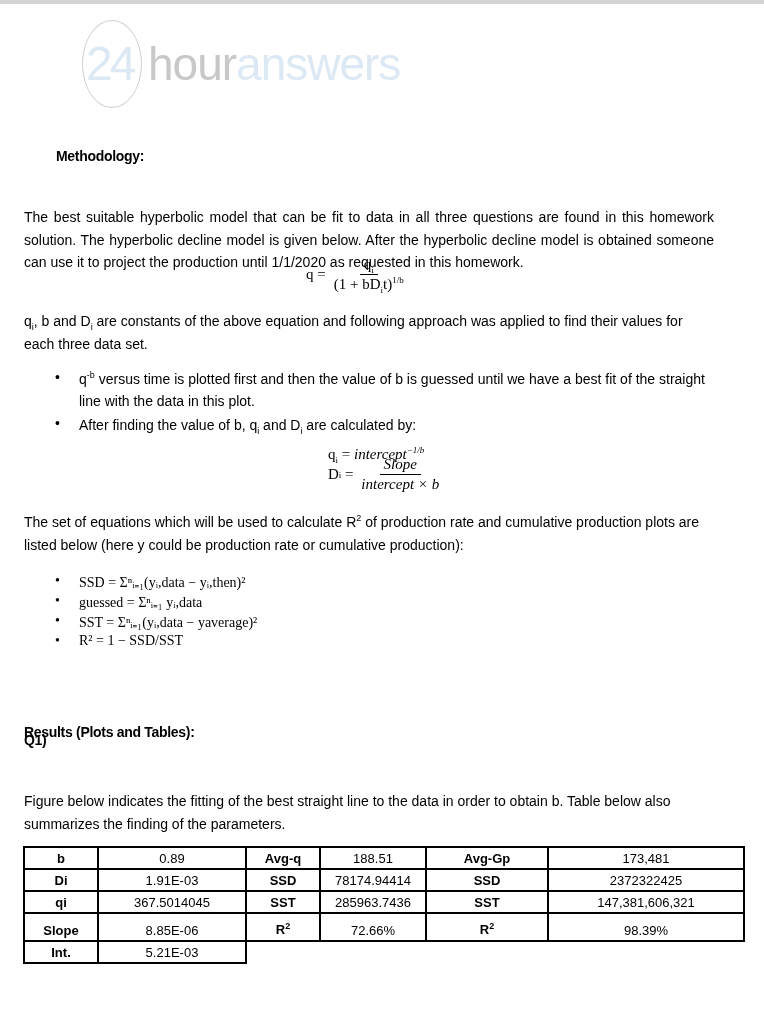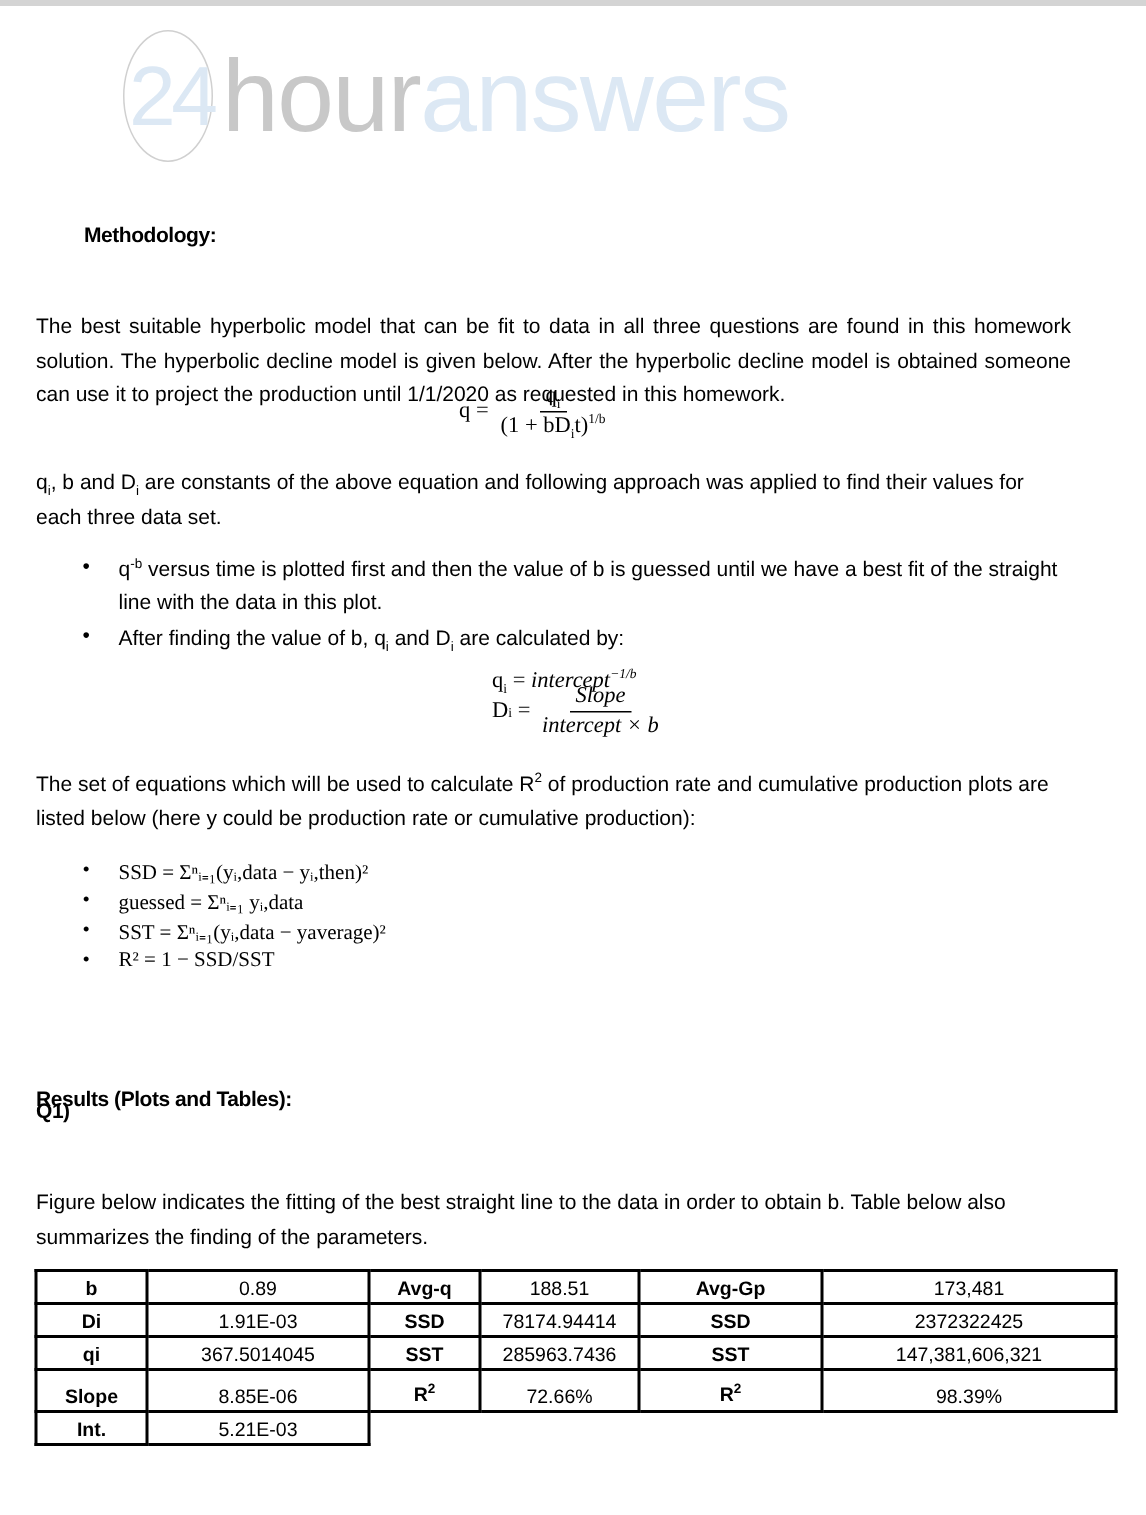--- a/index.html
+++ b/index.html
@@ -1,22 +1,22 @@
 <!DOCTYPE html>
 <html><head>
 <meta charset="utf-8">
 <style>
   html, body { margin:0; padding:0; background:#fff; }
   body { width:764px; height:1010px; position:relative; overflow:hidden;
          font-family:"Liberation Sans", sans-serif; color:#000; }
   .topbar { position:absolute; left:0; top:0; width:764px; height:4px; background:#d4d4d4; }
   .logo { position:absolute; left:82px; top:20px; height:88px; }
   .logo-circle { position:absolute; left:0; top:0; width:58px; height:86px; border:1px solid #d0d0d0; border-radius:50%; }
-  .logo-24 { position:absolute; left:4px; top:16px; font-size:56px; color:#dce8f4; letter-spacing:-3px; line-height:56px; }
-  .logo-hour { position:absolute; left:66px; top:6px; font-size:68px; color:#c8c8c8; letter-spacing:-1px; line-height:76px; }
+  .logo-24 { position:absolute; left:4px; top:16px; font-size:48px; color:#dce8f4; letter-spacing:-3px; line-height:56px; }
+  .logo-hour { position:absolute; left:66px; top:6px; font-size:46px; color:#c8c8c8; letter-spacing:-1px; line-height:76px; }
   .logo-answers { color:#dce8f4; }
   .txt { position:absolute; left:24px; font-size:14px; line-height:22.5px; font-family:"Liberation Sans Narrow","Liberation Sans", sans-serif; }
   .h { position:absolute; left:24px; font-size:14px; font-weight:bold; letter-spacing:-0.3px; }
   .just { width:690px; text-align:justify; text-align-last:left;margin-top:27px; }
   .math { font-family:"Liberation Serif", serif; }
   .eq-main { position:absolute; left:306px; top:256px; font-size:15px; display:flex; align-items:center; }
   .frac { display:inline-flex; flex-direction:column; align-items:center; margin-left:4px; }
   .frac .num { padding:0 4px 1px; border-bottom:1.3px solid #000; }
   .frac .den { padding:1px 4px 0; }
   .bullet { position:absolute; left:55px; font-size:14px; }

